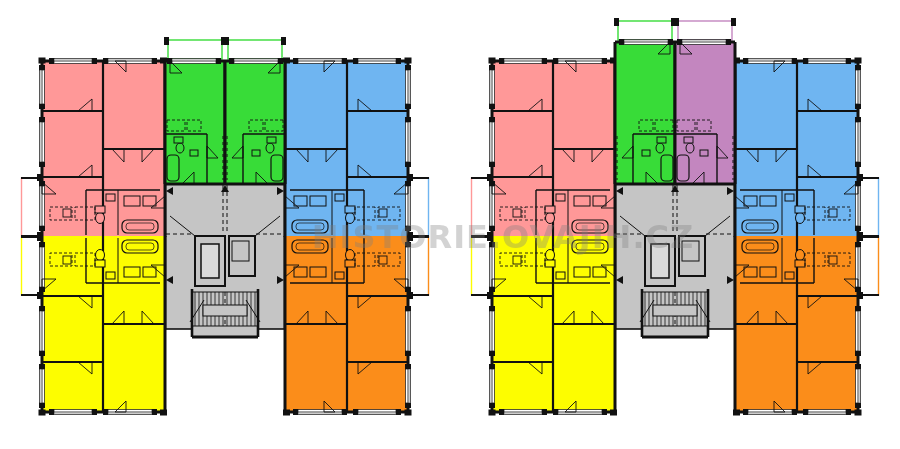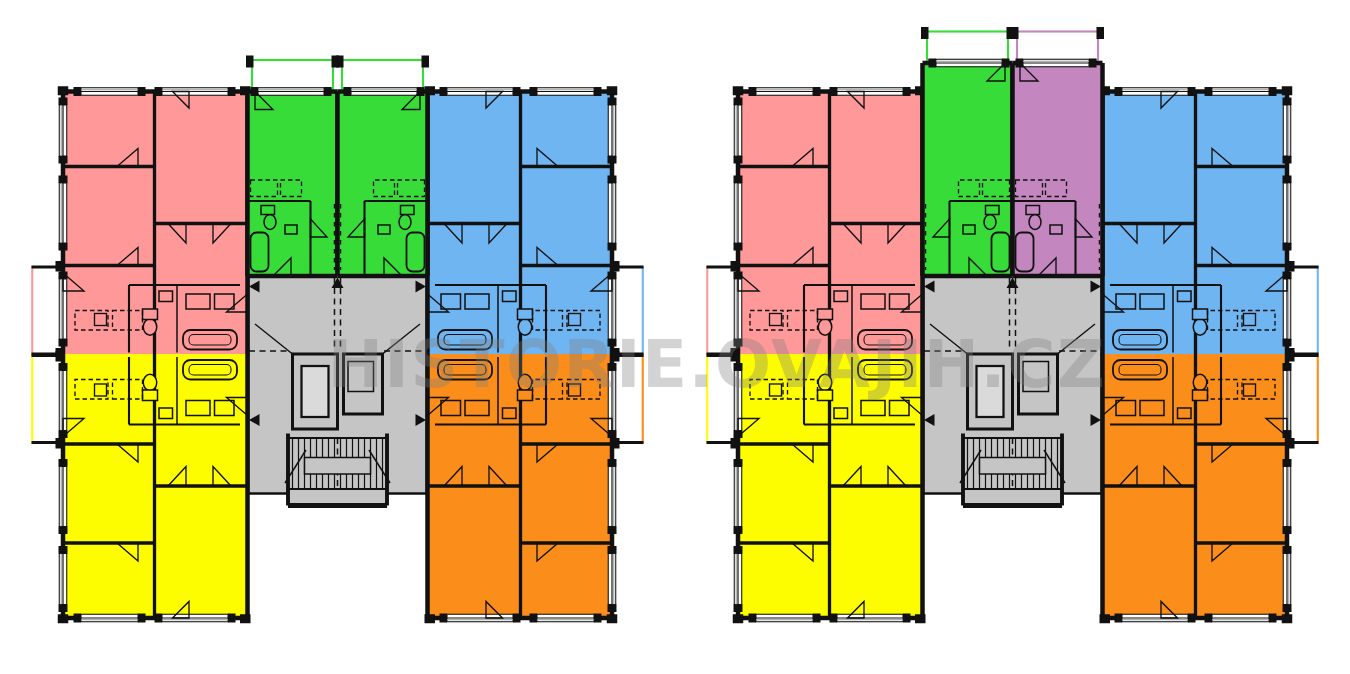--- a/index.html
+++ b/index.html
@@ -1,22 +1,22 @@
 <!DOCTYPE html>
 <html><head>
 <meta charset="utf-8">
 <style>
   html,body{margin:0;padding:0;background:#ffffff;}
   body{width:900px;height:449px;position:relative;overflow:hidden;
        font-family:"DejaVu Sans", sans-serif;}
   .plan{position:absolute;width:410px;height:415px;}
   #plan-left{left:20px;top:4px;}
   #plan-right{left:470px;top:4px;}
-  .watermark{position:absolute;left:163px;top:218px;width:630px;height:50px;
-       text-align:center;font-size:44px;font-weight:bold;letter-spacing:1px;
+  .watermark{position:absolute;left:188px;top:218px;width:630px;height:50px;
+       text-align:center;font-size:32px;font-weight:bold;letter-spacing:1px;
        color:rgba(125,125,125,0.34);z-index:30;pointer-events:none;
        font-family:"DejaVu Sans", sans-serif; white-space:nowrap;}
   svg{display:block;}
 </style>
 </head>
 <body>
 
 <div id="plan-left" class="plan">
     <svg viewBox="0 0 410 415" width="410" height="415">
       <g>

